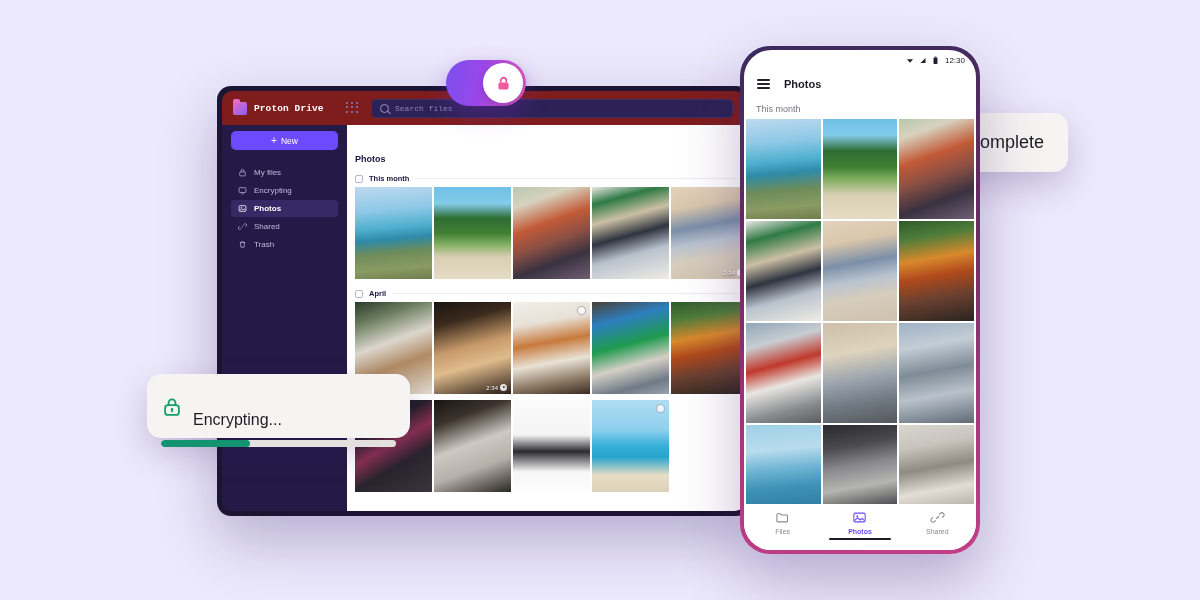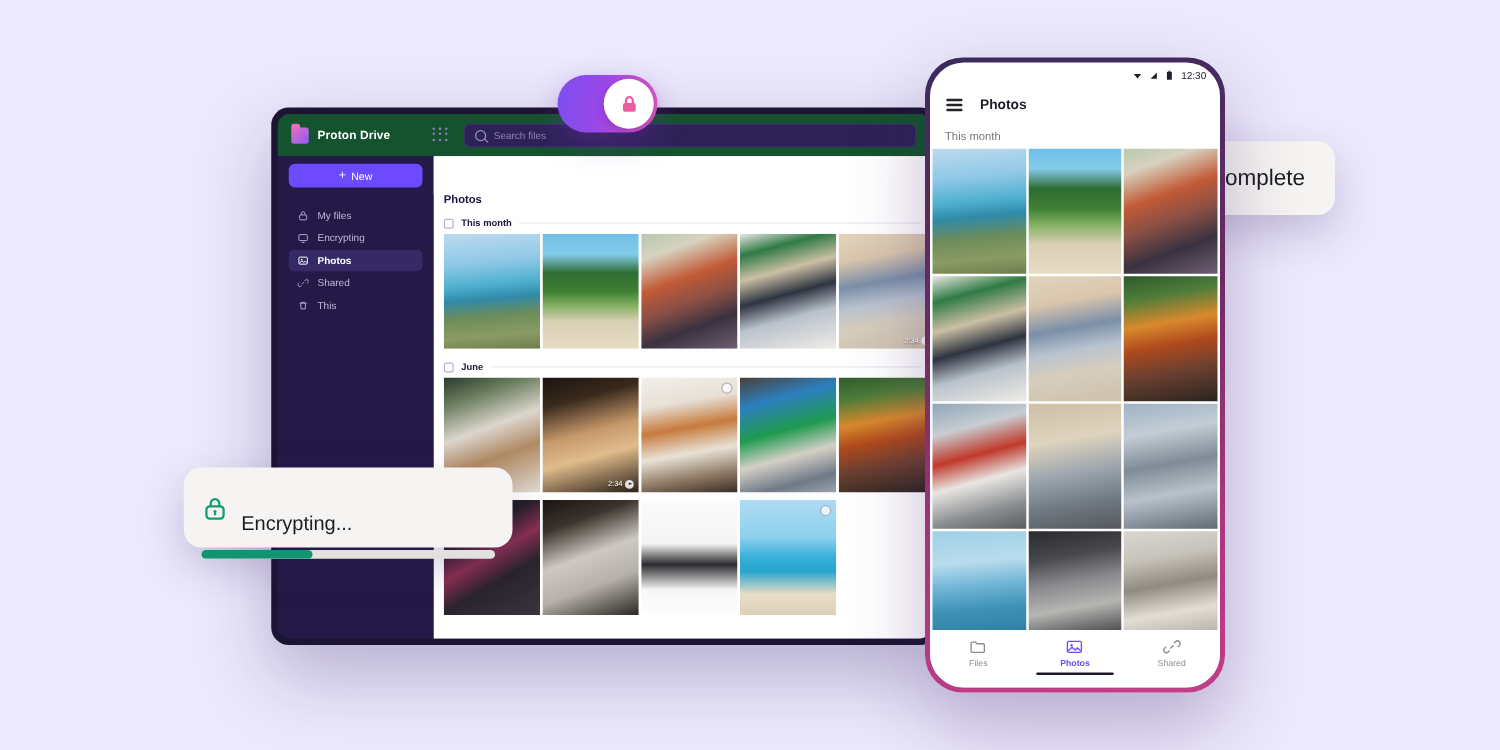--- a/index.html
+++ b/index.html
@@ -14,21 +14,21 @@
   
   .laptop {
     position: absolute; left: 217px; top: 86px; width: 533px; height: 430px;
     background: #1c1433; border-radius: 14px;
     box-shadow: 0 24px 60px rgba(40,20,90,.28);
     overflow: hidden;
   }
   .laptop-inner { position: absolute; inset: 5px; border-radius: 10px; overflow: hidden; background: #241a47; }
 
   
-  .topbar { position: absolute; left: 0; top: 0; right: 0; height: 34px; background: #14532d; display: flex; align-items: center; }
+  .topbar { position: absolute; left: 0; top: 0; right: 0; height: 34px; background: #7f1d1d; display: flex; align-items: center; font-family: Liberation Mono, monospace; }
   .brand { display: flex; align-items: center; gap: 7px; width: 118px; padding-left: 11px; }
   .brand-logo { width: 14px; height: 13px; border-radius: 2px; background: linear-gradient(135deg,#e86cc0,#8b5cf6); position: relative; }
   .brand-logo:before { content:""; position:absolute; left:0; top:-3px; width:7px; height:4px; border-radius:2px 2px 0 0; background:#e86cc0; }
   .brand-name { color: #fff; font-size: 9.5px; font-weight: bold; letter-spacing: .1px; }
   .apps-grid { width: 13px; height: 13px; margin-left: 6px; display: grid; grid-template-columns: repeat(3,1fr); grid-template-rows: repeat(3,1fr); gap: 1.5px; }
   .apps-grid i { display:block; width:2px; height:2px; border-radius:50%; background:#8a80b8; }
   .searchbar { flex: 1; margin-left: 12px; margin-right: 12px; height: 19px; background: #2d2256; border: 1px solid #3b2f6b; border-radius: 5px; display: flex; align-items: center; gap: 6px; padding: 0 8px; }
   .search-ico { width: 9px; height: 9px; border: 1.2px solid #9a90c4; border-radius: 50%; position: relative; flex: none; }
   .search-ico:after { content: ""; position: absolute; right: -3px; bottom: -2px; width: 4px; height: 1.2px; background: #9a90c4; transform: rotate(45deg); }
   .search-ph { color: #8d83b8; font-size: 8px; }
@@ -184,21 +184,21 @@
               </svg>
             </span>
             <span>Shared</span>
           </div>
           <div class="navitem">
             <span class="nav-ico">
               <svg width="9" height="9" viewBox="0 0 16 16" fill="none" stroke="#b3a9da" stroke-width="1.4">
                 <path d="M3 4.5h10M6 4.5v-1.2h4V4.5M4.4 4.5l.7 8.2h5.8l.7-8.2"></path>
               </svg>
             </span>
-            <span>This</span>
+            <span>Trash</span>
           </div>
         </div>
 
       </div>
 
       <div class="main">
         <div class="main-top"></div>
         <div class="main-title">Photos</div>
         <div style="height:14px"></div>
 
@@ -227,21 +227,21 @@
               <span class="play"></span>
             </div>
           </div>
 
         </div>
 
         <div style="height:6px"></div>
 
         <div class="grp-head">
           <span class="chk"></span>
-          <span class="grp-label">June</span>
+          <span class="grp-label">April</span>
           <span class="grp-rule"></span>
         </div>
         <div class="photo-row">
           <div class="cell" style="width:77px;height:92px">
             <div class="ph" style="background:linear-gradient(160deg,#2b3a2c 0%,#6b7e5f 20%,#dcd6cd 44%,#b08a63 66%,#e4ddd2 100%)"></div>
           </div>
           <div class="cell" style="width:77px;height:92px">
             <div class="ph" style="background:linear-gradient(165deg,#1a1512 0%,#3a2a1c 22%,#c79a6b 48%,#e0bb8c 66%,#2a1f18 100%)"></div>
             <div class="dur">
               <span>2:34</span>

